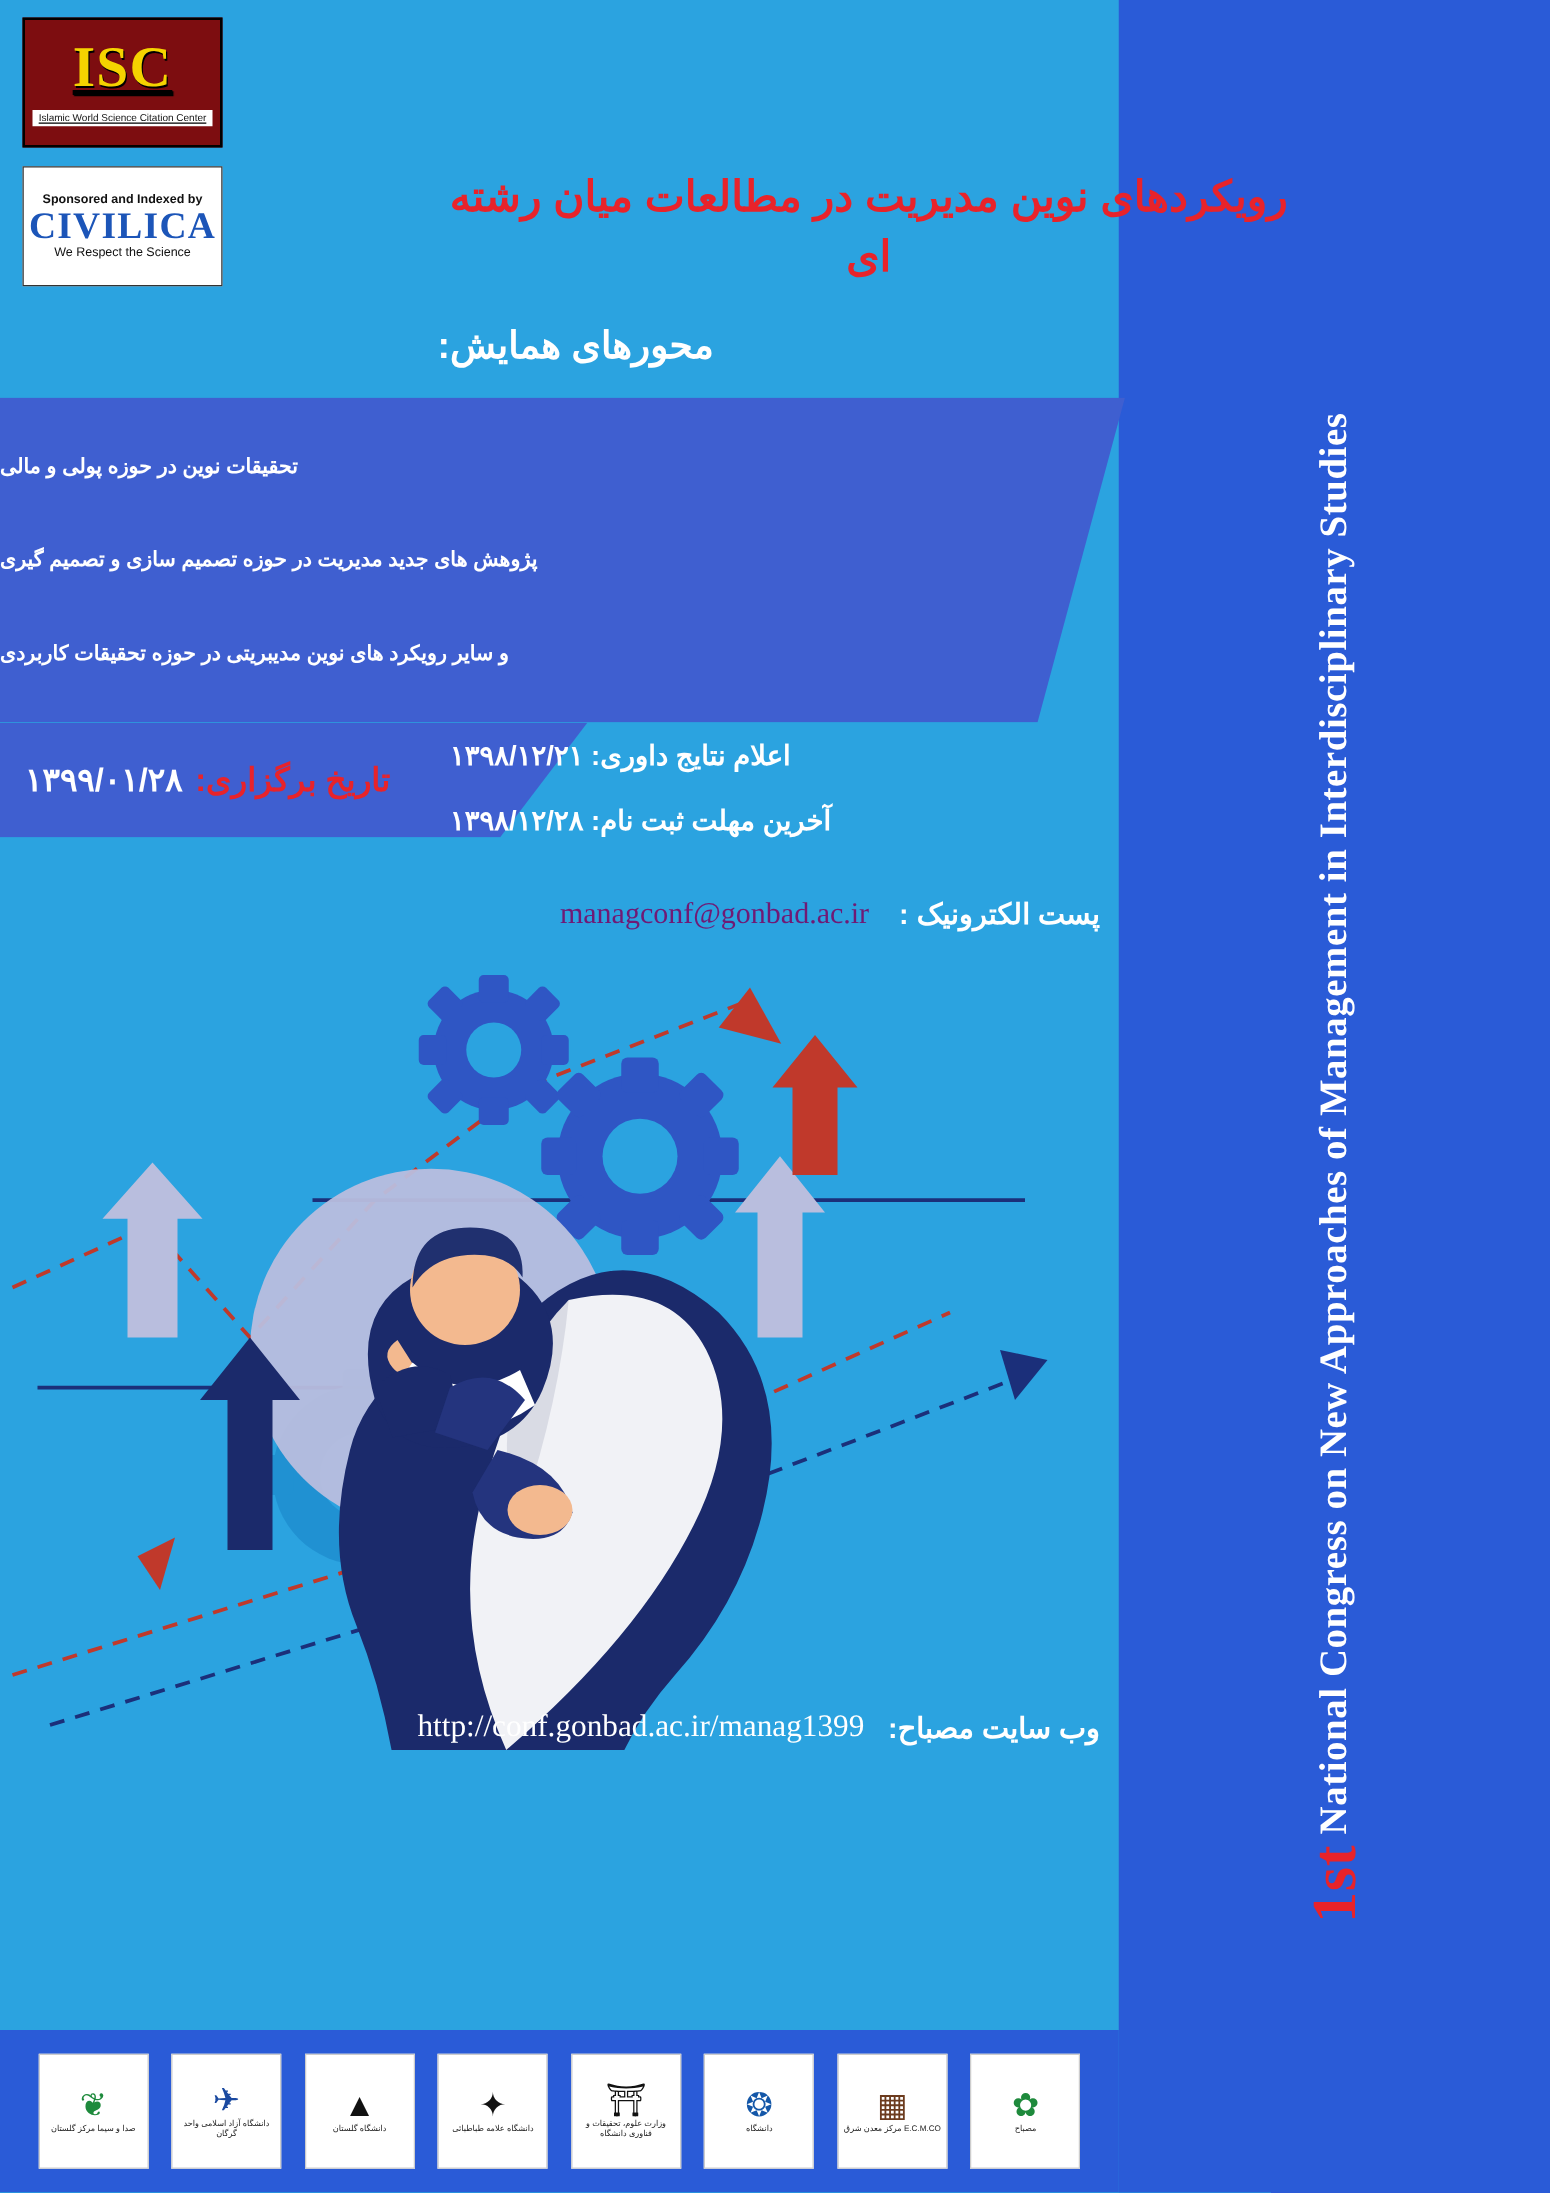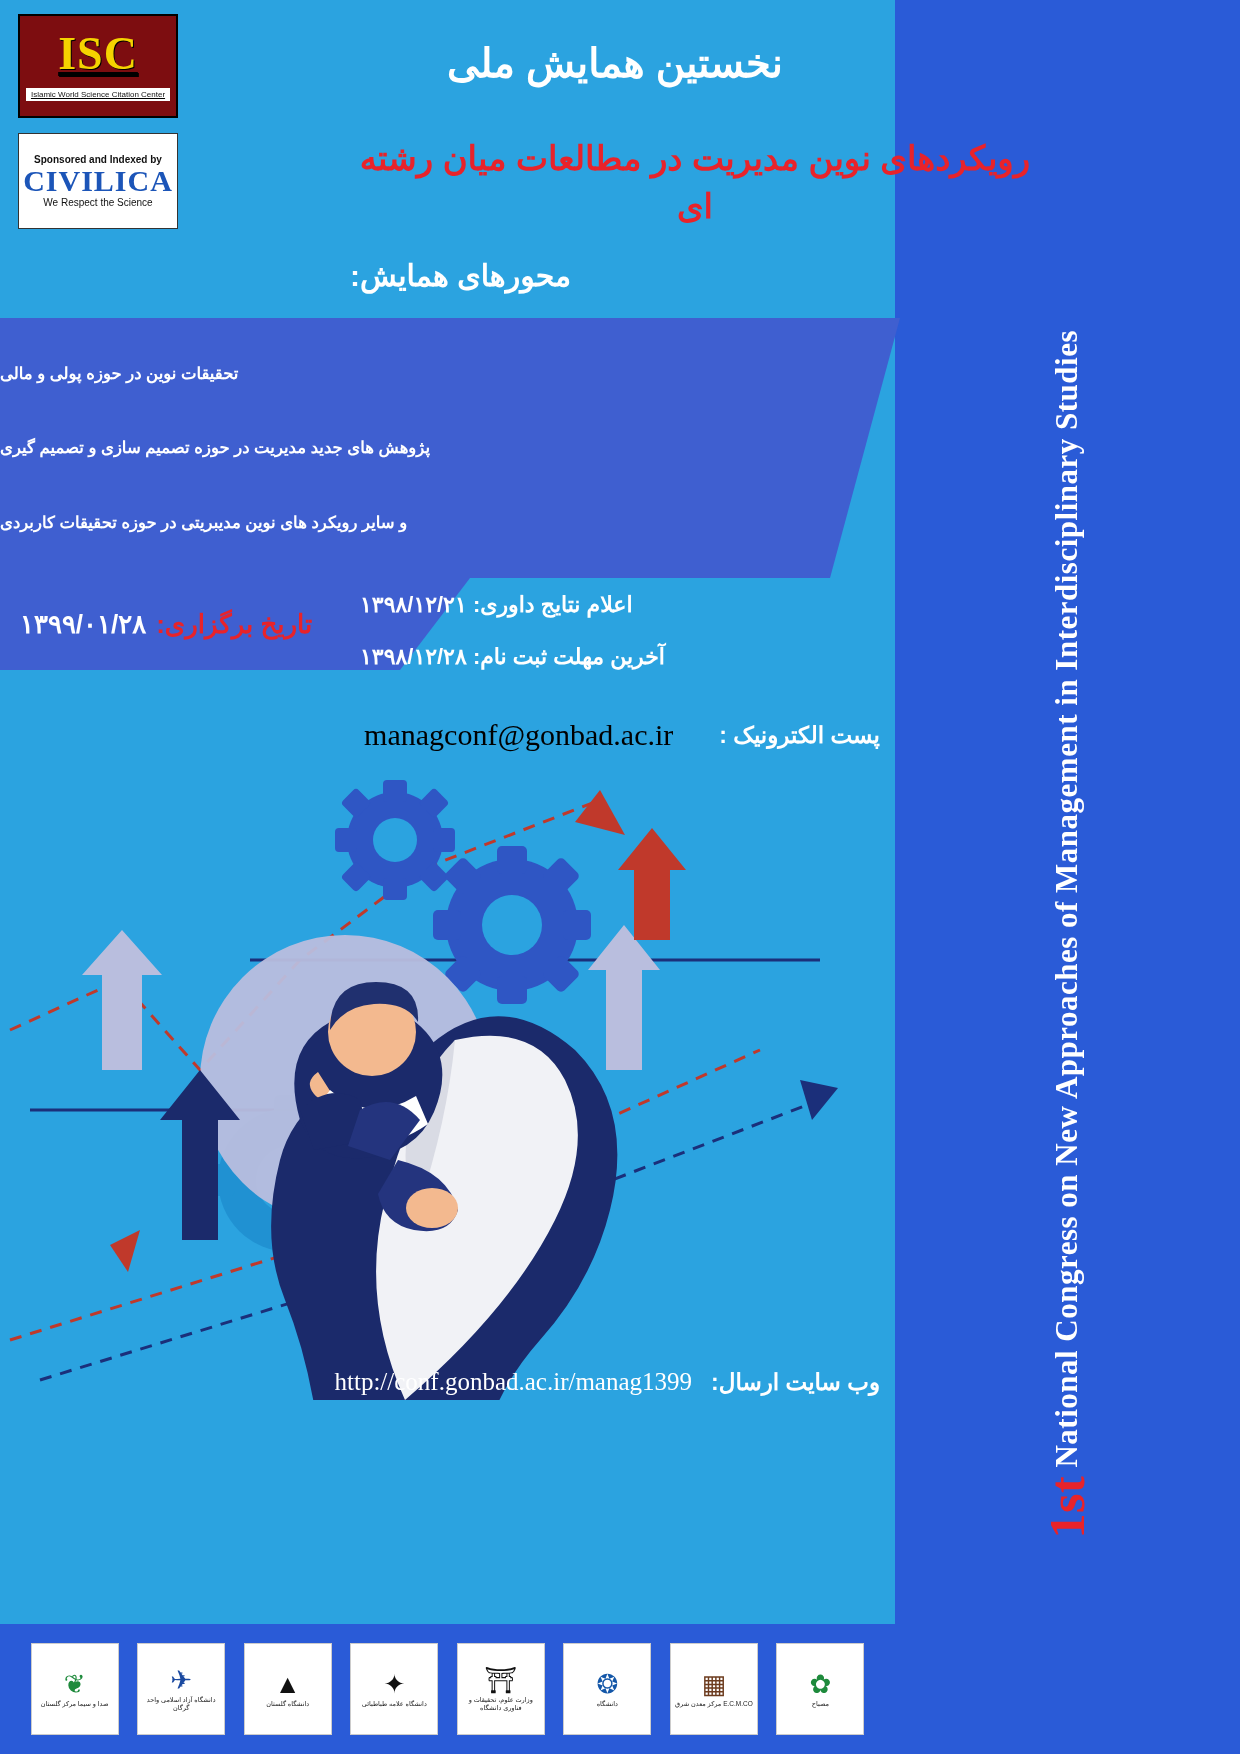--- a/index.html
+++ b/index.html
@@ -133,22 +133,22 @@
     text-align:left;
   }
 
   
   .email-row{
     position:absolute;top:718px;right:360px;width:830px;
     direction:rtl;display:flex;align-items:center;justify-content:flex-start;
   }
   .email-label{color:#ffffff;font-weight:bold;font-size:23px;}
   .email-value{
-    color:#000000;font-family:"Liberation Serif", serif;
-    font-size:30px;margin-right:46px;direction:ltr;
+    color:#701a75;font-family:"Liberation Serif", serif;
+    font-size:24px;margin-right:24px;direction:ltr;
   }
 
   
   .illus{position:absolute;top:780px;left:0;width:900px;height:620px;}
 
   
   .web-row{
     position:absolute;top:1368px;right:360px;width:830px;
     direction:rtl;display:flex;align-items:center;justify-content:flex-start;
   }
@@ -203,21 +203,20 @@
     <div class="isc-word">ISC</div>
     <div class="isc-sub">Islamic World Science Citation Center</div>
   </div>
 
   <div class="civilica-logo">
     <div class="c-top">Sponsored and Indexed by</div>
     <div class="c-main">CIVILICA</div>
     <div class="c-bot">We Respect the Science</div>
   </div>
 
-  <div class="headline-1">نخستین همایش ملی</div>
   <div class="headline-2">رویکردهای نوین مدیریت در مطالعات میان رشته ای</div>
   <div class="axes-title">محورهای همایش:</div>
 
   <div class="topic-panel"></div>
   <div class="topics">
     <div class="topic">تحقیقات نوین در حوزه پولی و مالی</div>
     <div class="topic">پژوهش های جدید مدیریت در حوزه تصمیم سازی و تصمیم گیری</div>
     <div class="topic">و سایر رویکرد های نوین مدیبریتی در حوزه تحقیقات کاربردی</div>
   </div>
 
@@ -313,21 +312,21 @@
       <g>
         <polygon points="82,195 122,150 162,195 142,195 142,290 102,290 102,195" fill="#b9bede"></polygon>
         <polygon points="160,340 200,290 240,340 218,340 218,460 182,460 182,340" fill="#1b2a6b"></polygon>
         <polygon points="588,190 624,145 660,190 642,190 642,290 606,290 606,190" fill="#b9bede"></polygon>
         <polygon points="618,90 652,48 686,90 670,90 670,160 634,160 634,90" fill="#c0392b"></polygon>
       </g>
     </svg>
   </div>
 
   <div class="web-row">
-    <span class="web-label">وب سایت ارسال:</span>
+    <span class="web-label">وب سایت مصباح:</span>
     <span class="web-value">http://conf.gonbad.ac.ir/manag1399</span>
   </div>
 
   <div class="bottom-right-fill"></div>
   <div class="sponsors">
     <div class="sponsor green">
       <div class="mark">✿</div>
       <div class="cap">مصباح</div>
     </div>
     <div class="sponsor brown">

